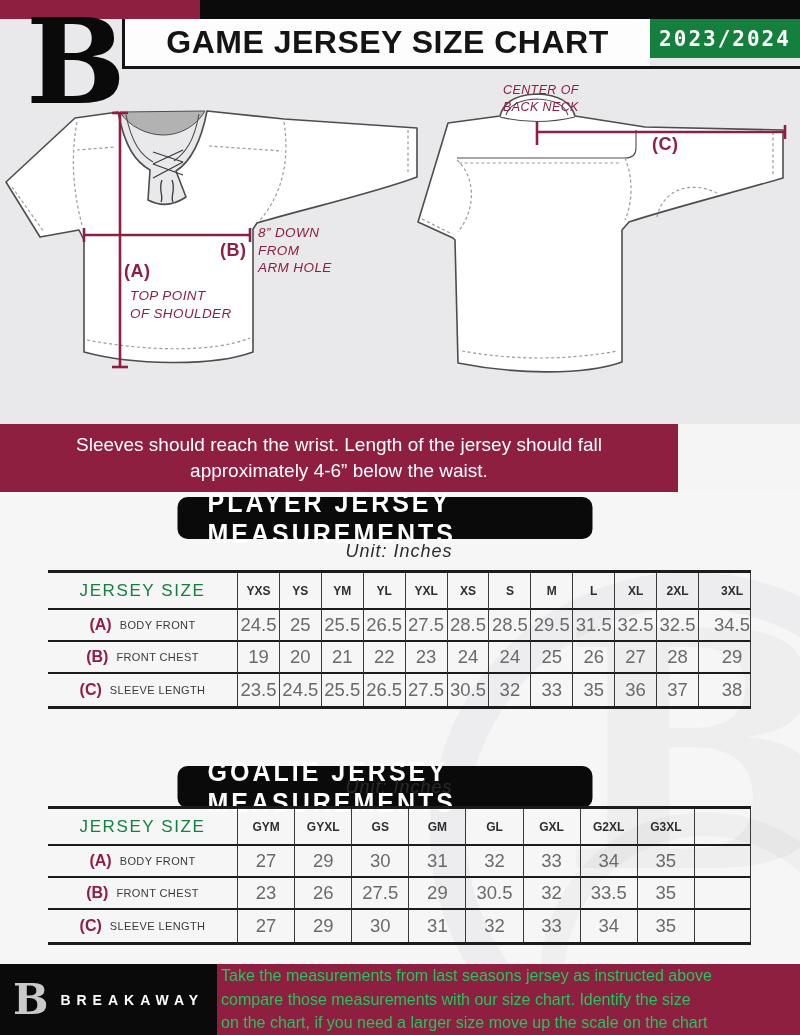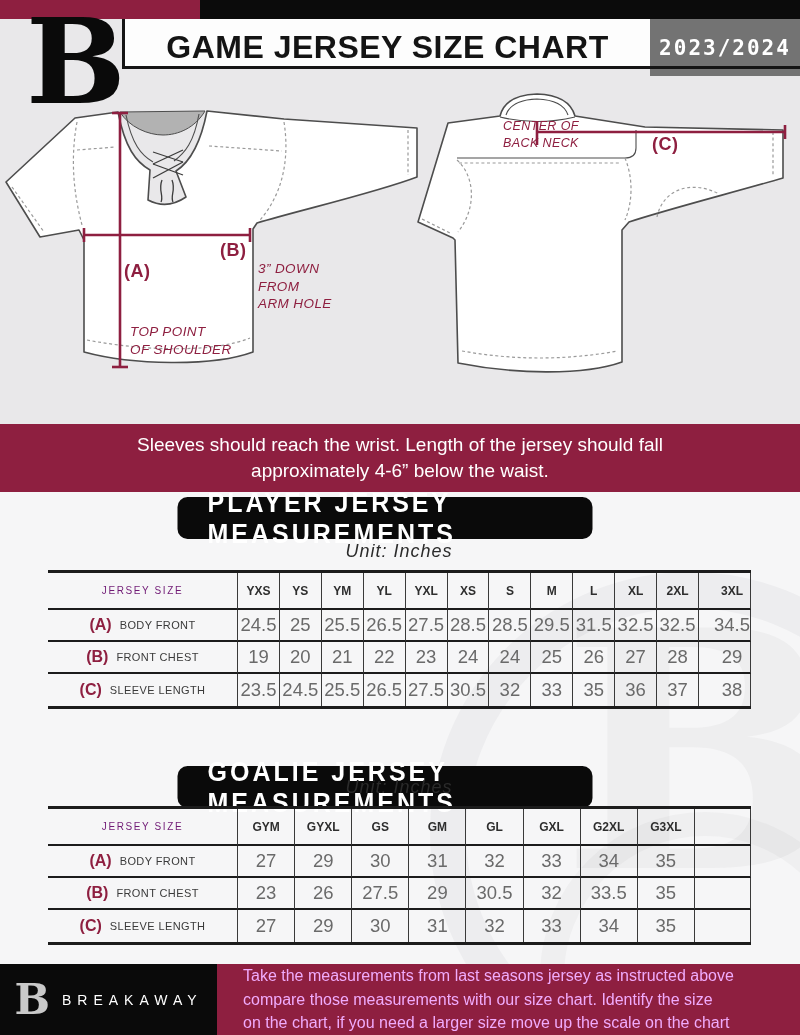--- a/index.html
+++ b/index.html
@@ -11,48 +11,48 @@
   }
   
   .strip-maroon { position:absolute; left:0; top:0; width:200px; height:19px; background:#8e1f40; }
   .strip-black  { position:absolute; left:200px; top:0; width:600px; height:19px; background:#0b0b0b; }
 
   
   .diagram-bg { position:absolute; left:0; top:19px; width:800px; height:405px; background:#e9e8ea; }
   .title-band {
     position:absolute; left:122px; top:19px; width:528px; height:47px;
     background:#fdfdfd; border-left:3px solid #151515;
-    display:flex; align-items:flex-end; justify-content:center;
+    display:flex; align-items:center; justify-content:center;
   }
   .title-band span { font-size:32px; font-weight:bold; color:#141414; letter-spacing:.5px; }
   .season-badge {
-    position:absolute; left:650px; top:19px; width:150px; height:57px; background:#737373;
+    position:absolute; left:650px; top:19px; width:150px; height:39px; background:#15803d;
     display:flex; align-items:center; justify-content:center;
     font-family:"DejaVu Sans Mono", monospace; font-weight:bold;
     color:#fff; font-size:21px; letter-spacing:2px;
   }
   .header-underline { position:absolute; left:122px; top:66px; width:678px; height:3px; background:#151515; }
   .logo-main {
     position:absolute; left:26px; top:16px; width:96px; height:100px;
     font-family:"DejaVu Serif", serif; font-weight:bold; font-size:118px; line-height:92px;
     color:#0a0a0a; text-align:center;
   }
 
   
   .jersey-svg { position:absolute; }
   .jersey-svg path, .jersey-svg line, .jersey-svg polyline { vector-effect:non-scaling-stroke; }
   .ann {
     position:absolute; color:#8e1f40; font-style:italic; font-size:13.5px;
-    line-height:17.5px; white-space:pre-line; letter-spacing:.4px;margin-top:36px;
+    line-height:17.5px; white-space:pre-line; letter-spacing:.4px;
   }
   .ann-key { position:absolute; color:#8e1f40; font-weight:bold; font-size:18px; letter-spacing:.5px; }
 
   
   .notice {
-    position:absolute; left:0; top:424px; width:800px; height:68px; background:#8e1f40;
+    position:absolute; left:0; top:424px; width:678px; height:68px; background:#8e1f40;
     color:#fff; font-size:19px; line-height:26px; text-align:center; white-space:pre-line;
     display:flex; align-items:center; justify-content:center;
   }
 
   
   .content-bg { position:absolute; left:0; top:492px; width:800px; height:472px; background:#f6f6f7; overflow:hidden; }
   .wm-ring1 { position:absolute; right:-150px; top:80px; width:520px; height:520px; border-radius:50%;
               border:36px solid rgba(110,110,120,0.06); }
   .wm-ring2 { position:absolute; right:-70px; top:320px; width:330px; height:330px; border-radius:50%;
               border:24px solid rgba(110,110,120,0.05); }
@@ -74,39 +74,39 @@
   
   .size-table {
     position:absolute; left:48px; width:703px; display:grid;
     grid-template-rows:37px 32px 32px 32px;
     border-top:3px solid #1c1c1c; border-bottom:3px solid #1c1c1c;
   }
   .st-cell { display:flex; align-items:center; justify-content:center; }
   .st-size, .st-val { border-left:1.5px solid #3a3a3a; }
   .st-last { border-right:1.5px solid #3a3a3a;padding-left:15px; }
   .st-hline { border-bottom:2.5px solid #1c1c1c; }
-  .st-corner { font-size:10px; color:#701a75; letter-spacing:1.6px; }
+  .st-corner { font-size:17px; color:#15803d; letter-spacing:1.6px; }
   .st-size { font-size:12px; font-weight:bold; color:#2e2e2e; }
   .st-val { font-size:18.5px; color:#6a6a6a; }
   .st-label { gap:8px; }
   .st-key { font-size:16px; font-weight:bold; color:#8e1f40; }
   .st-name { font-size:11px; color:#3a3a3a; letter-spacing:.4px; }
 
   
   .footer-black {
     position:absolute; left:0; top:964px; width:217px; height:71px; background:#0a0a0a;
     display:flex; align-items:center; justify-content:center; gap:12px;
   }
   .footer-logo { font-family:"DejaVu Serif", serif; font-weight:bold; font-size:42px; line-height:42px; color:#c9c9c9; }
-  .footer-brand { color:#fff; font-weight:normal; font-size:14px; letter-spacing:6px; }
+  .footer-brand { color:#fff; font-weight:bold; font-size:14px; letter-spacing:6px; }
   .footer-maroon {
     position:absolute; left:217px; top:964px; width:583px; height:71px; background:#8e1f40;
     display:flex; align-items:center;
   }
-  .footer-text { color:#f0abfc; font-size:16px; line-height:23.5px; white-space:pre-line; padding-left:26px; }
+  .footer-text { color:#22c55e; font-size:16px; line-height:23.5px; white-space:pre-line; padding-left:4px; }
 </style>
 </head>
 <body>
 
 <div id="page">
 
   <div class="strip-maroon"></div>
   <div class="strip-black"></div>
 
   <div class="diagram-bg"></div>
@@ -180,21 +180,21 @@
       <path d="M132,52 L380,52"></path>
         <path d="M132,42 L132,65"></path>
         <path d="M380,45 L380,59"></path>
     </g>
   </svg>
 
   <div class="ann-key" style="left:124px;top:261px">(A)</div>
   <div class="ann" style="left:130px;top:287px">TOP POINT
 OF SHOULDER</div>
   <div class="ann-key" style="left:220px;top:240px">(B)</div>
-  <div class="ann" style="left:258px;top:224px">3” DOWN
+  <div class="ann" style="left:258px;top:224px">8” DOWN
 FROM
 ARM HOLE</div>
   <div class="ann" style="left:503px;top:82px;font-size:12.5px;line-height:17px">CENTER OF
 BACK NECK</div>
   <div class="ann-key" style="left:652px;top:134px">(C)</div>
 
   <div class="notice">Sleeves should reach the wrist. Length of the jersey should fall
 approximately 4-6” below the waist.</div>
 
   <div class="content-bg">

